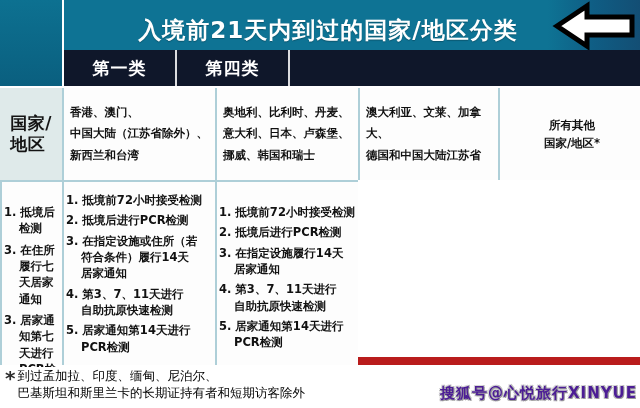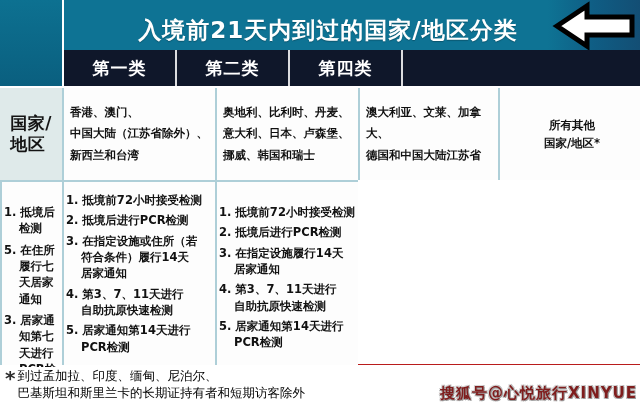--- a/index.html
+++ b/index.html
@@ -35,21 +35,21 @@
   .cat-cell:nth-child(4) { border-right:none; }
   .cat-label { color:#ffffff; font-size:17px; font-weight:bold; letter-spacing:1px; }
   .cat-filler { flex:1; }
 
   
   .grid {
     position:absolute; left:0; top:88px; width:640px; height:277px;
     display:grid;
     grid-template-columns:62px 153px 143px 140px 142px;
     grid-template-rows:92px 185px;
-    border-bottom:1px solid #b91c1c;
+    border-bottom:8px solid #b91c1c;
     background:#ffffff;
   }
   .rowhead {
     background:#dfeaea; display:flex; align-items:center; justify-content:center;
     font-size:17px; font-weight:bold; color:#141414; text-align:left;
     line-height:1.25; letter-spacing:0.5px;
   }
   .rowhead.r2 { border-top:2px solid #f0f6f7; }
   .bcell { background:#fdfdfd; border-left:2px solid #aecfd8; color:#111; }
   .r2cell { border-top:2px solid #aecfd8; }
@@ -72,21 +72,21 @@
   }
   .mlist.tall .list-item { margin-bottom:4px; }
 
   
   .footer { position:absolute; left:0; top:367px; right:0; bottom:0; background:#ffffff; }
   .note { position:absolute; left:5px; top:1px; display:flex; align-items:flex-start; }
   .note-star { font-size:20px; font-weight:bold; color:#2e2e2e; line-height:1; margin-right:2px; }
   .note-text { font-size:12.5px; color:#000000; line-height:1.35; }
   .watermark {
     position:absolute; right:3px; bottom:5px;
-    font-size:15px; font-weight:bold; letter-spacing:1px; color:#7f1d1d;
+    font-size:15px; font-weight:bold; letter-spacing:1px; color:#4c1d95;
     text-shadow:1px 1px 0 #9a9a9a, -1px -1px 0 #d8d8d8, 1px -1px 0 #bdbdbd, -1px 1px 0 #bdbdbd;
   }
 </style>
 </head>
 <body>
 
 <div class="canvas">
 
   <div class="corner"></div>
 
@@ -98,23 +98,20 @@
     <svg width="84" height="50" viewBox="0 0 84 50">
       <polygon points="5,25 35,5 35,16 80,16 80,34 35,34 35,45" fill="#ffffff" stroke="#000000" stroke-width="5" stroke-linejoin="miter"></polygon>
     </svg>
   </div>
 
   <div class="cat-bar">
     <div class="cat-cell">
       <span class="cat-label">第一类</span>
     </div>
     <div class="cat-cell">
-      <span class="cat-label">第二类</span>
-    </div>
-    <div class="cat-cell">
       <span class="cat-label">第四类</span>
     </div>
     <div class="cat-filler"></div>
   </div>
 
   <div class="grid">
 
     <div class="rowhead pre">国家/
 地区</div>
     <div class="bcell countries pre">香港、澳门、
@@ -123,21 +120,21 @@
     <div class="bcell countries pre">奥地利、比利时、丹麦、
 意大利、日本、卢森堡、
 挪威、韩国和瑞士</div>
     <div class="bcell countries pre">澳大利亚、文莱、加拿大、
 德国和中国大陆江苏省</div>
     <div class="bcell countries center pre">所有其他
 国家/地区*</div>
 
     <div class="bcell r2cell mlist">
         <div class="list-item">1. 抵境后检测</div>
-        <div class="list-item">5. 在住所履行七天居家通知</div>
+        <div class="list-item">3. 在住所履行七天居家通知</div>
         <div class="list-item">3. 居家通知第七天进行
 PCR检测</div>
       </div>
     <div class="bcell r2cell mlist tall">
         <div class="list-item">1. 抵境前72小时接受检测</div>
         <div class="list-item">2. 抵境后进行PCR检测</div>
         <div class="list-item">3. 在指定设施或住所（若
 符合条件）履行14天
 居家通知</div>
         <div class="list-item">4. 第3、7、11天进行

